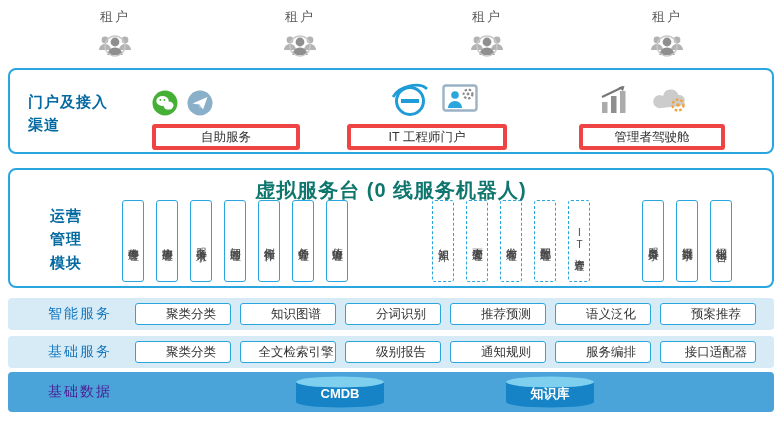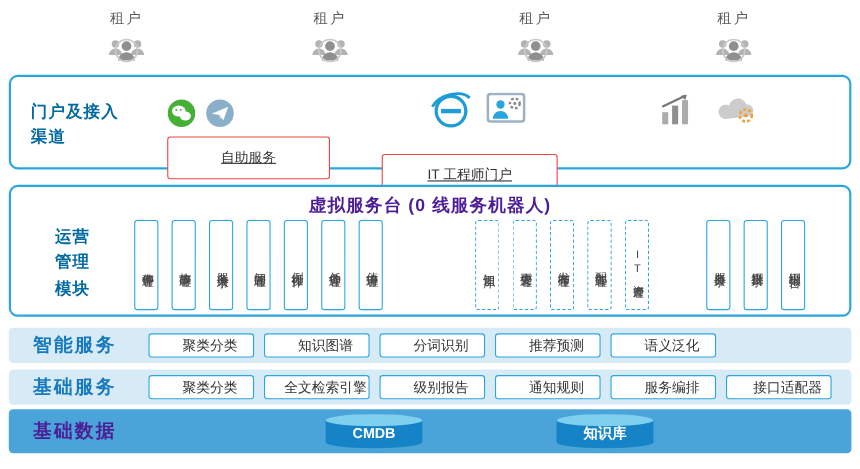--- a/index.html
+++ b/index.html
@@ -12,34 +12,34 @@
   .tenant-label { font-size:13px; color:#595959; letter-spacing:2px; display:block; }
   .tenant-icon { display:inline-block; margin-top:6px; }
 
   
   .section { position:absolute; left:8px; width:766px; border:2px solid #2aa6df; border-radius:8px; background:#fff; }
   .sec-label { position:absolute; color:#0369a1; font-weight:bold; font-size:15px; white-space:pre-line; line-height:1.55; letter-spacing:1px; }
 
   .portal { top:68px; height:86px; }
   .icon { position:absolute; line-height:0; }
 
-  .btn { position:absolute; top:54px; height:39px; border:1px solid #ef4444; border-radius:3px;
-         background:#fff; font-size:12.5px; color:#333; display:flex; align-items:center; justify-content:center;text-decoration:underline; }
+  .btn { position:absolute; top:54px; height:26px; border:4px solid #ef4444; border-radius:3px;
+         background:#fff; font-size:12.5px; color:#333; display:flex; align-items:center; justify-content:center; }
 
   .ops { top:168px; height:120px; }
-  .ops-title { position:absolute; left:0; right:0; top:7px; text-align:center; font-size:16px; font-weight:bold; color:#4c1d95; letter-spacing:1px; }
+  .ops-title { position:absolute; left:0; right:0; top:7px; text-align:center; font-size:20px; font-weight:bold; color:#0f766e; letter-spacing:1px; }
   .vbox { position:absolute; top:30px; width:22px; height:82px; border:1px solid #2aa6df; border-radius:3px;
           background:#fff; display:flex; align-items:center; justify-content:center; }
   .vbox span { writing-mode:vertical-rl; text-orientation:upright; font-size:11px; color:#444; letter-spacing:1px; line-height:1; }
   .vbox.dashed { border-style:dashed; }
 
   
   .band { position:absolute; left:8px; width:766px; border-radius:4px; }
   .band-light { background:#d7ebf7; height:32px; }
-  .band-label { position:absolute; left:22px; top:50%; transform:translateY(-50%); font-size:17px; font-weight:bold; color:#1678be; letter-spacing:2px; }
+  .band-label { position:absolute; left:40px; top:50%; transform:translateY(-50%); font-size:14px; font-weight:normal; color:#1678be; letter-spacing:2px; }
   .chip { position:absolute; top:5px; width:96px; height:22px; background:#fff; border:1px solid #2aa6df; border-radius:3px;
           font-size:12.5px; color:#333; display:flex; align-items:center; justify-content:center;padding-left:16px; }
 
   .band-data { top:372px; height:40px; background:#4aa4d9; }
   .band-data .band-label { color:#4c1d95; }
   .cylinder { position:absolute; top:4px; }
 </style>
 </head>
 <body>
 
@@ -149,38 +149,39 @@
     </span>
     <span class="icon" style="left:432px; top:14px;">
       <svg width="36" height="30" viewBox="0 0 36 30">
           <rect x="1.5" y="1.5" width="33" height="25" rx="2.5" fill="none" stroke="#9bb3c4" stroke-width="2.4"></rect>
           <circle cx="13" cy="11" r="3.8" fill="#2aa6df"></circle>
           <path d="M6 24c0-3.9 3.1-7 7-7s7 3.1 7 7z" fill="#2aa6df"></path>
           <circle cx="26" cy="10" r="4.4" fill="none" stroke="#8a8a8a" stroke-width="2.2" stroke-dasharray="2.4 1.8"></circle>
           <circle cx="26" cy="10" r="1.4" fill="#8a8a8a"></circle>
         </svg>
     </span>
-    <button class="btn" style="left:337px; width:160px;margin-top:16px;">IT 工程师门户</button>
+    <button class="btn" style="left:337px; width:160px;">IT 工程师门户</button>
 
     <span class="icon" style="left:589px; top:16px;">
       <svg width="32" height="28" viewBox="0 0 32 28">
           <rect x="3" y="16" width="5.5" height="11" fill="#ababab"></rect>
           <rect x="12" y="10" width="5.5" height="17" fill="#8f8f8f"></rect>
           <rect x="21" y="5" width="5.5" height="22" fill="#ababab"></rect>
           <path d="M3 11 L24 1" stroke="#777" stroke-width="2" fill="none"></path>
           <path d="M25.5 0 L19.5 1.2 L24 5 Z" fill="#777"></path>
         </svg>
     </span>
     <span class="icon" style="left:642px; top:16px;">
       <svg width="36" height="28" viewBox="0 0 36 28">
           <path d="M9 22 a6.5 6.5 0 1 1 2-12 a8 8 0 0 1 15.5-1 a5.5 5.5 0 0 1 1.5 11 z" fill="#cccccc"></path>
           <circle cx="26" cy="19" r="5.5" fill="none" stroke="#f0a23c" stroke-width="2.4" stroke-dasharray="2.6 2"></circle>
           <circle cx="26" cy="19" r="1.8" fill="#f0a23c"></circle>
         </svg>
     </span>
+    <button class="btn" style="left:569px; width:146px;">管理者驾驶舱</button>
   </div>
 
   <div class="section ops">
     <div class="ops-title">虚拟服务台 (0 线服务机器人)</div>
     <div class="sec-label" style="left:40px; top:34px;">运营
 管理
 模块</div>
 
     <div class="vbox" style="left:112px">
         <span>事件管理</span>
@@ -231,20 +232,21 @@
       </div>
   </div>
 
   <div class="band band-light" style="top:298px">
     <span class="band-label">智能服务</span>
     <div class="chip" style="left:127px">聚类分类</div>
     <div class="chip" style="left:232px">知识图谱</div>
     <div class="chip" style="left:337px">分词识别</div>
     <div class="chip" style="left:442px">推荐预测</div>
     <div class="chip" style="left:547px">语义泛化</div>
+    <div class="chip" style="left:652px">预案推荐</div>
   </div>
 
   <div class="band band-light" style="top:336px">
     <span class="band-label">基础服务</span>
     <div class="chip" style="left:127px">聚类分类</div>
     <div class="chip" style="left:232px">全文检索引擎</div>
     <div class="chip" style="left:337px">级别报告</div>
     <div class="chip" style="left:547px">服务编排</div>
     <div class="chip" style="left:442px">通知规则</div>
     <div class="chip" style="left:652px">接口适配器</div>

